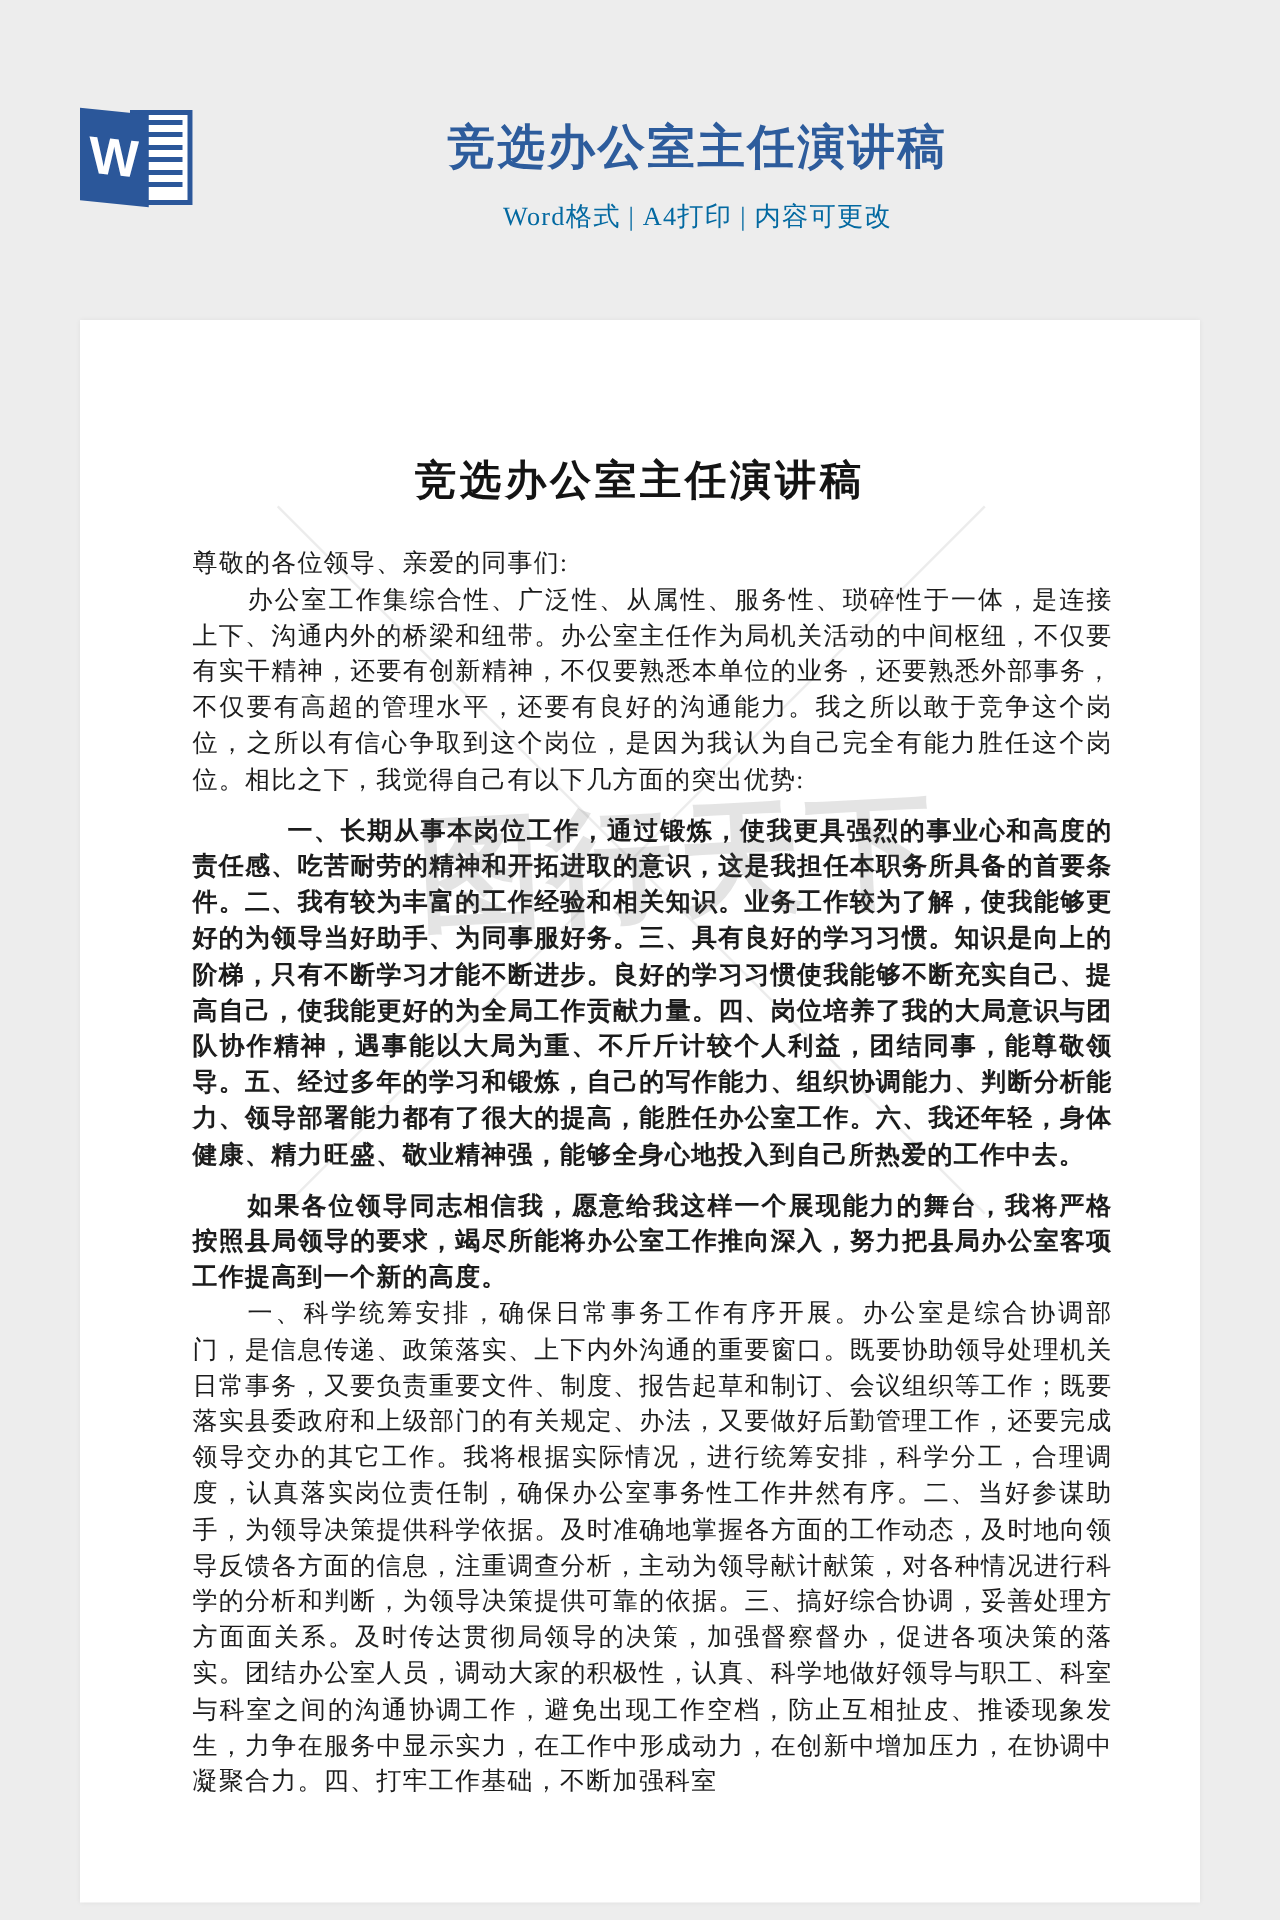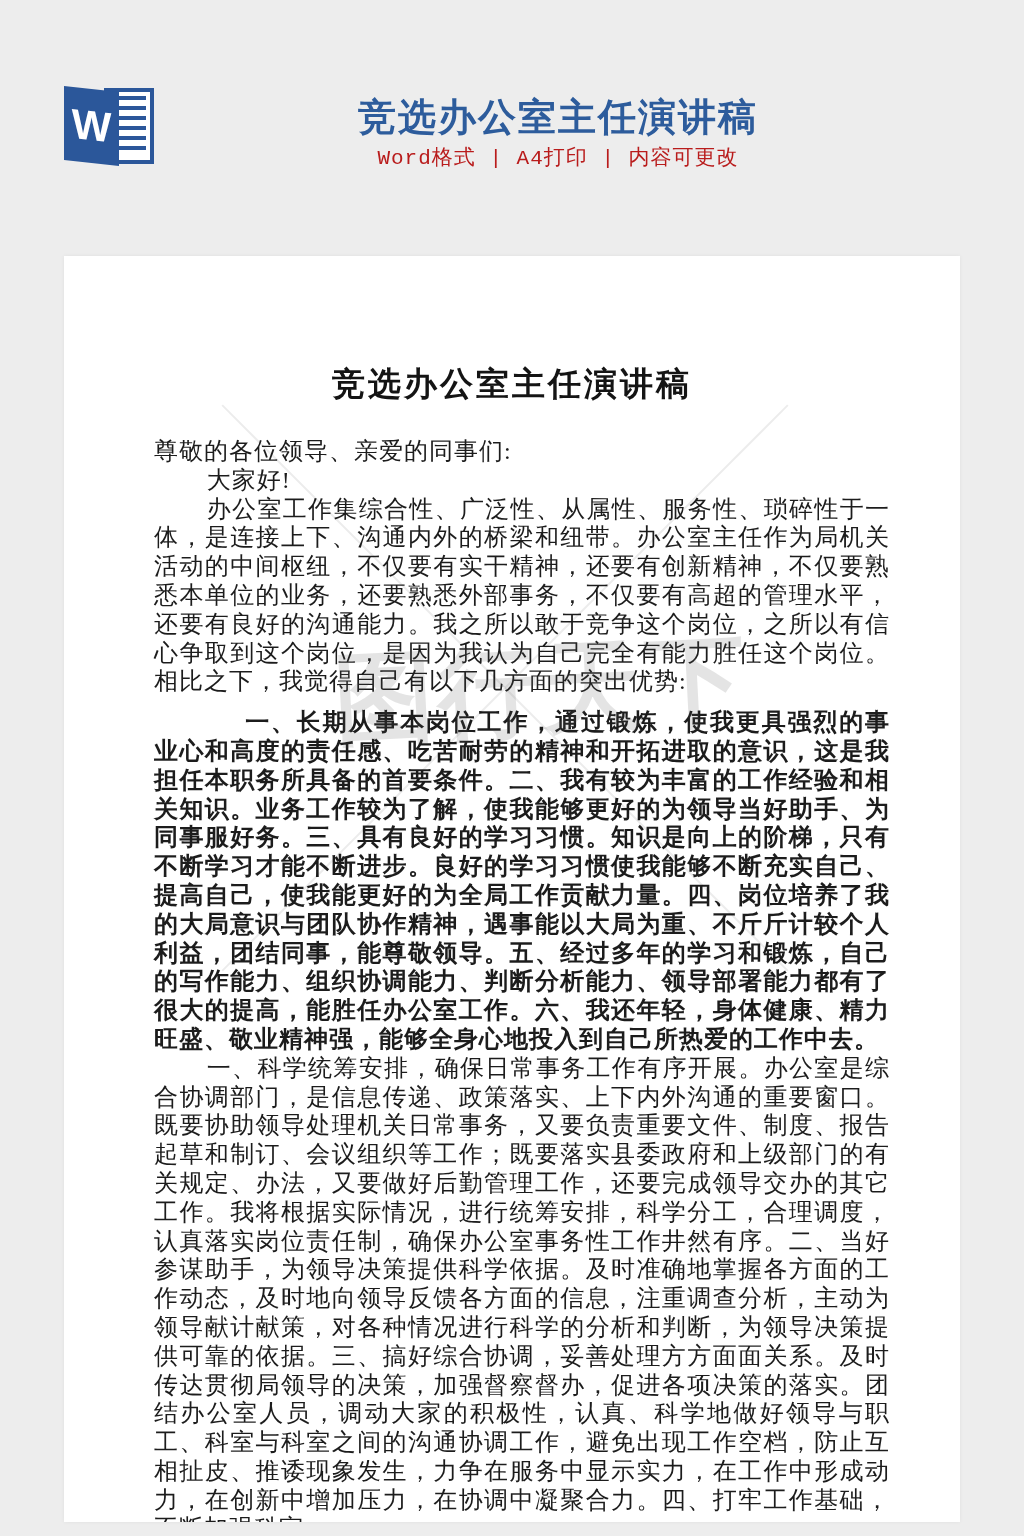--- a/index.html
+++ b/index.html
@@ -74,24 +74,25 @@
     text-align: center;
   }
   .banner-title {
     font-family: "Liberation Sans", sans-serif;
     font-weight: bold;
     font-size: 38px;
     letter-spacing: 2px;
     color: #2d5c9c;
   }
   .banner-subtitle {
-    font-family: Liberation Mono, monospace;
+    margin-top: 16px;
+    font-family: Liberation Serif, serif;
     font-size: 21px;
     letter-spacing: 1px;
-    color: #b91c1c;
+    color: #0369a1;
   }
 
   
   .page {
     position: absolute;
     left: 64px;
     top: 256px;
     width: 896px;
     height: 1266px;
     background: #ffffff;
@@ -126,21 +127,21 @@
     font-size: 33px;
     font-weight: bold;
     letter-spacing: 3px;
     color: #141414;
   }
   .doc-body {
     margin: 30px 70px 0 90px;
   }
   .doc-body p {
     margin: 0;
-    font-size: 24px;
+    font-size: 20px;
     line-height: 28.8px;
     letter-spacing: 1px;
     text-align: justify;
     color: #1c1c1c;
   }
   .doc-body p.indent { text-indent: 2.2em; }
   .doc-body p.indent-large { text-indent: 3.8em; }
   .doc-body p.gap { margin-top: 12px; font-weight: bold; }
 </style>
 </head>
@@ -164,20 +165,20 @@
   </div>
 
   <div class="page">
     <div class="wm-line a"></div>
     <div class="wm-line b"></div>
     <div class="wm-text">图行天下</div>
 
     <div class="doc-title">竞选办公室主任演讲稿</div>
     <div class="doc-body">
         <p class="">尊敬的各位领导、亲爱的同事们:</p>
-        <p class="indent">大家好!</p>
         <p class="indent">办公室工作集综合性、广泛性、从属性、服务性、琐碎性于一体，是连接上下、沟通内外的桥梁和纽带。办公室主任作为局机关活动的中间枢纽，不仅要有实干精神，还要有创新精神，不仅要熟悉本单位的业务，还要熟悉外部事务，不仅要有高超的管理水平，还要有良好的沟通能力。我之所以敢于竞争这个岗位，之所以有信心争取到这个岗位，是因为我认为自己完全有能力胜任这个岗位。相比之下，我觉得自己有以下几方面的突出优势:</p>
         <p class="indent-large gap">一、长期从事本岗位工作，通过锻炼，使我更具强烈的事业心和高度的责任感、吃苦耐劳的精神和开拓进取的意识，这是我担任本职务所具备的首要条件。二、我有较为丰富的工作经验和相关知识。业务工作较为了解，使我能够更好的为领导当好助手、为同事服好务。三、具有良好的学习习惯。知识是向上的阶梯，只有不断学习才能不断进步。良好的学习习惯使我能够不断充实自己、提高自己，使我能更好的为全局工作贡献力量。四、岗位培养了我的大局意识与团队协作精神，遇事能以大局为重、不斤斤计较个人利益，团结同事，能尊敬领导。五、经过多年的学习和锻炼，自己的写作能力、组织协调能力、判断分析能力、领导部署能力都有了很大的提高，能胜任办公室工作。六、我还年轻，身体健康、精力旺盛、敬业精神强，能够全身心地投入到自己所热爱的工作中去。</p>
+        <p class="indent gap">如果各位领导同志相信我，愿意给我这样一个展现能力的舞台，我将严格按照县局领导的要求，竭尽所能将办公室工作推向深入，努力把县局办公室客项工作提高到一个新的高度。</p>
         <p class="indent">一、科学统筹安排，确保日常事务工作有序开展。办公室是综合协调部门，是信息传递、政策落实、上下内外沟通的重要窗口。既要协助领导处理机关日常事务，又要负责重要文件、制度、报告起草和制订、会议组织等工作；既要落实县委政府和上级部门的有关规定、办法，又要做好后勤管理工作，还要完成领导交办的其它工作。我将根据实际情况，进行统筹安排，科学分工，合理调度，认真落实岗位责任制，确保办公室事务性工作井然有序。二、当好参谋助手，为领导决策提供科学依据。及时准确地掌握各方面的工作动态，及时地向领导反馈各方面的信息，注重调查分析，主动为领导献计献策，对各种情况进行科学的分析和判断，为领导决策提供可靠的依据。三、搞好综合协调，妥善处理方方面面关系。及时传达贯彻局领导的决策，加强督察督办，促进各项决策的落实。团结办公室人员，调动大家的积极性，认真、科学地做好领导与职工、科室与科室之间的沟通协调工作，避免出现工作空档，防止互相扯皮、推诿现象发生，力争在服务中显示实力，在工作中形成动力，在创新中增加压力，在协调中凝聚合力。四、打牢工作基础，不断加强科室</p>
       </div>
   </div>
 
 </div>
 
 </body></html>

